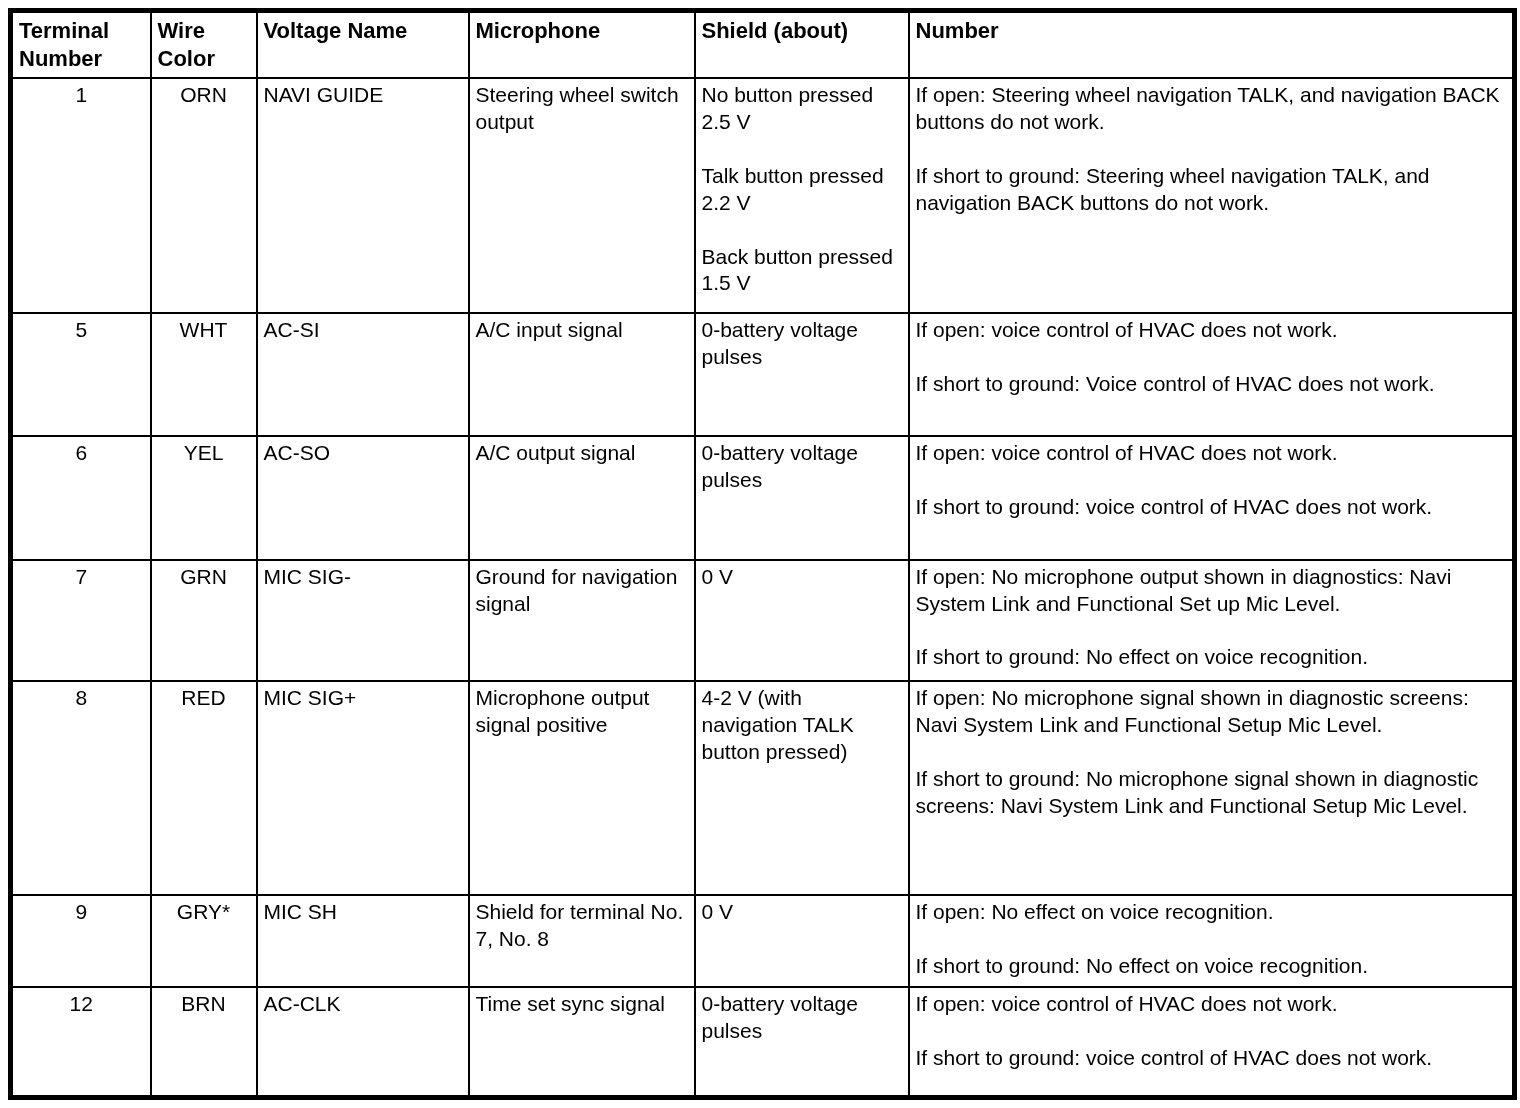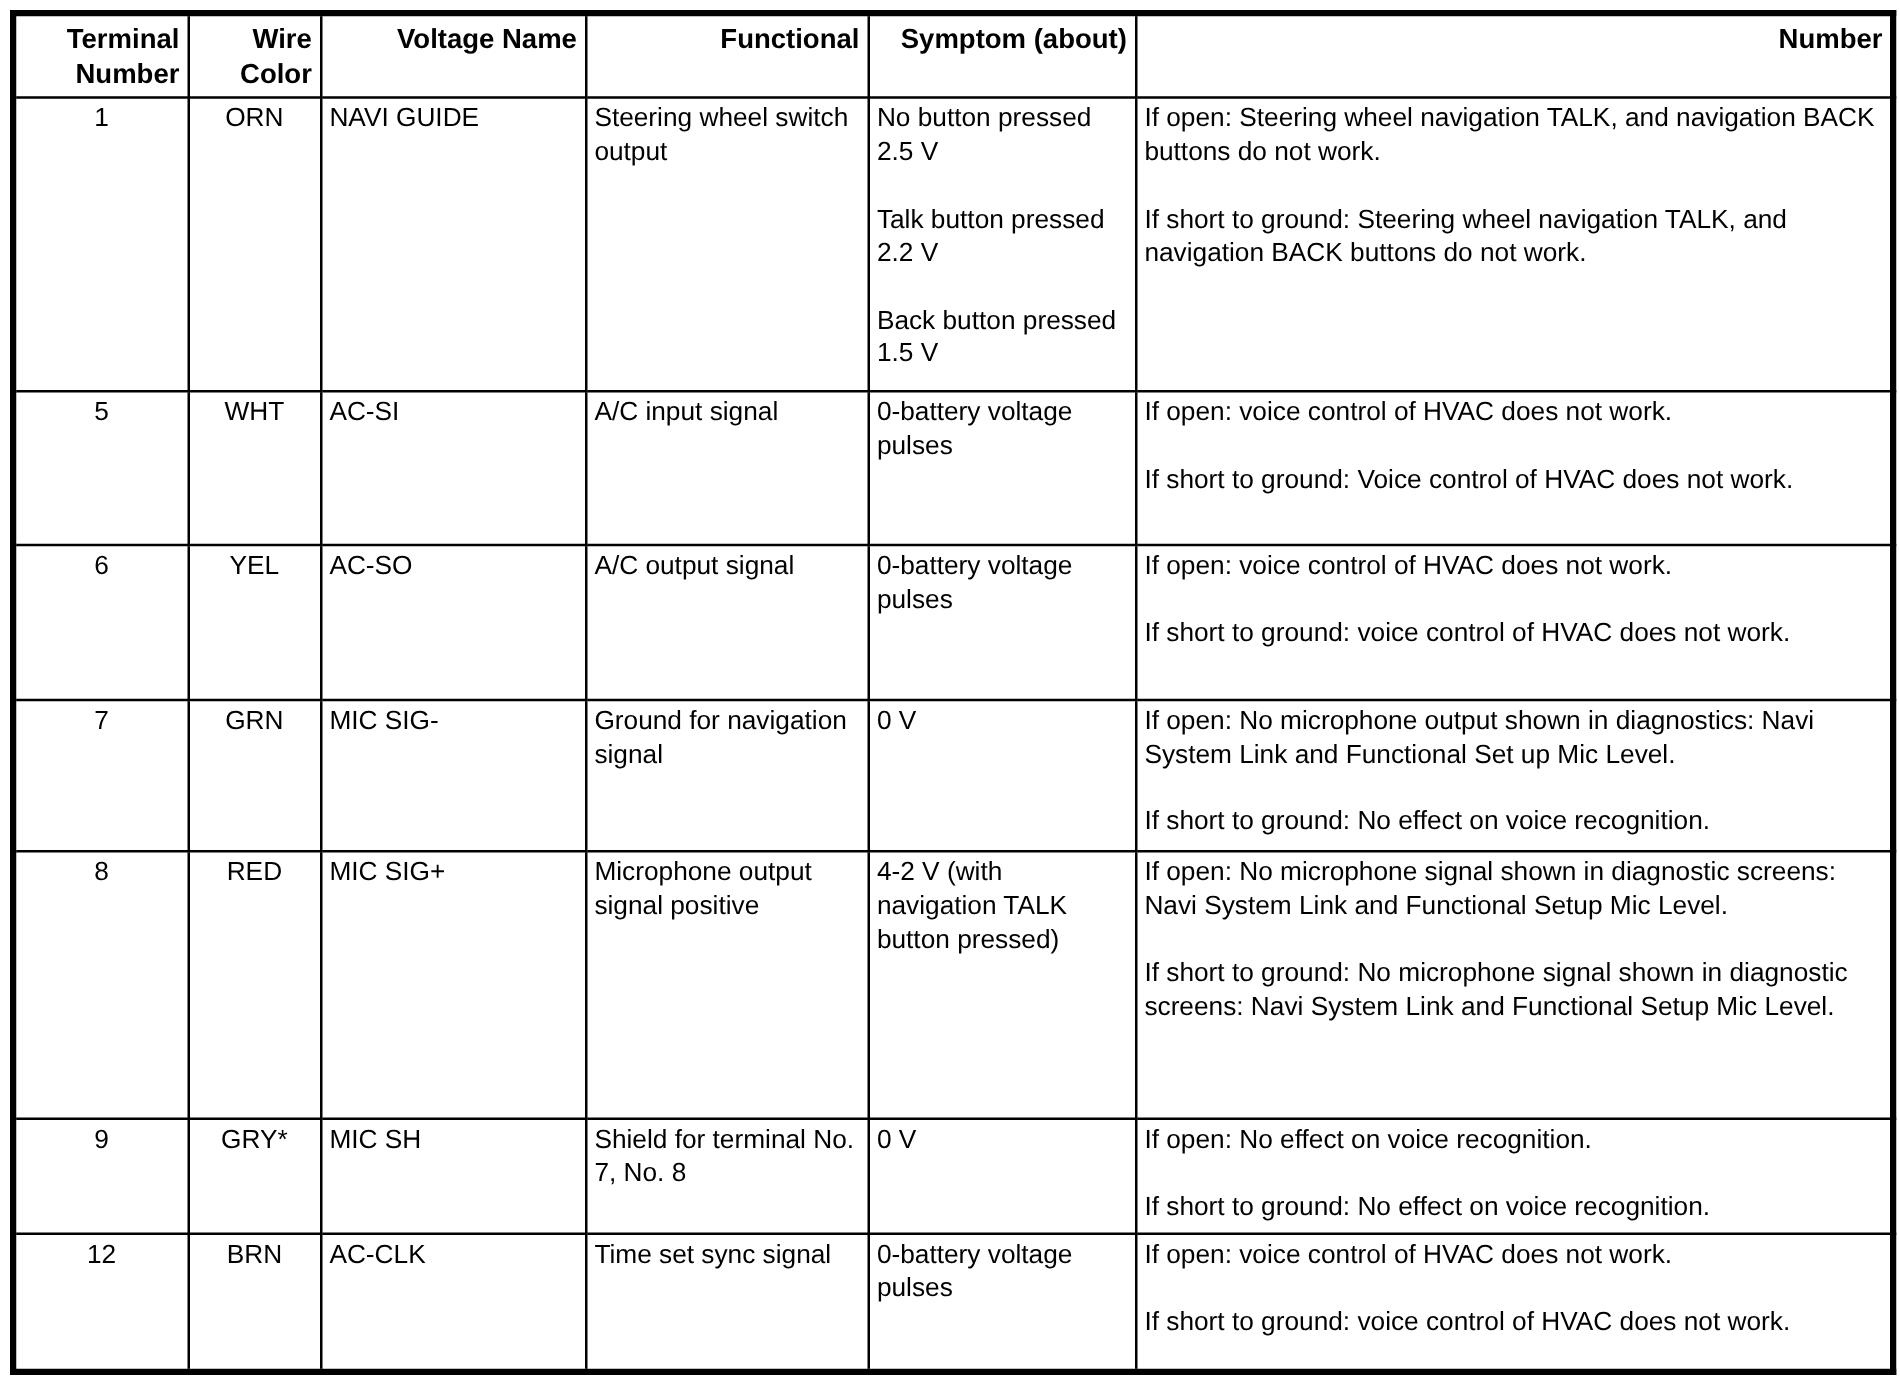--- a/index.html
+++ b/index.html
@@ -30,21 +30,21 @@
     vertical-align: top;
     font-size: 21px;
     line-height: 1.28;
     color: #000000;
     white-space: pre-line;
     word-wrap: break-word;
     overflow: hidden;
   }
   table.term-table th {
     font-weight: bold;
-    text-align: right;
+    text-align: left;
     font-size: 22px;
     padding-top: 4px;
   }
   td.c-num, td.c-color {
     text-align: center;
   }
   thead tr          { height: 58px; }
   tbody tr.r0       { height: 234px; }
   tbody tr.r1       { height: 123px; }
   tbody tr.r2       { height: 123px; }
@@ -64,22 +64,22 @@
       <col style="width:212px">
       <col style="width:226px">
       <col style="width:214px">
       <col style="width:606px">
     </colgroup>
     <thead>
       <tr>
         <th>Terminal Number</th>
         <th>Wire Color</th>
         <th>Voltage Name</th>
-        <th>Functional</th>
-        <th>Symptom (about)</th>
+        <th>Microphone</th>
+        <th>Shield (about)</th>
         <th>Number</th>
       </tr>
     </thead>
     <tbody>
       <tr class="r0">
         <td class="c-num">1</td>
         <td class="c-color">ORN</td>
         <td>NAVI GUIDE</td>
         <td>Steering wheel switch output</td>
         <td>No button pressed 2.5 V

